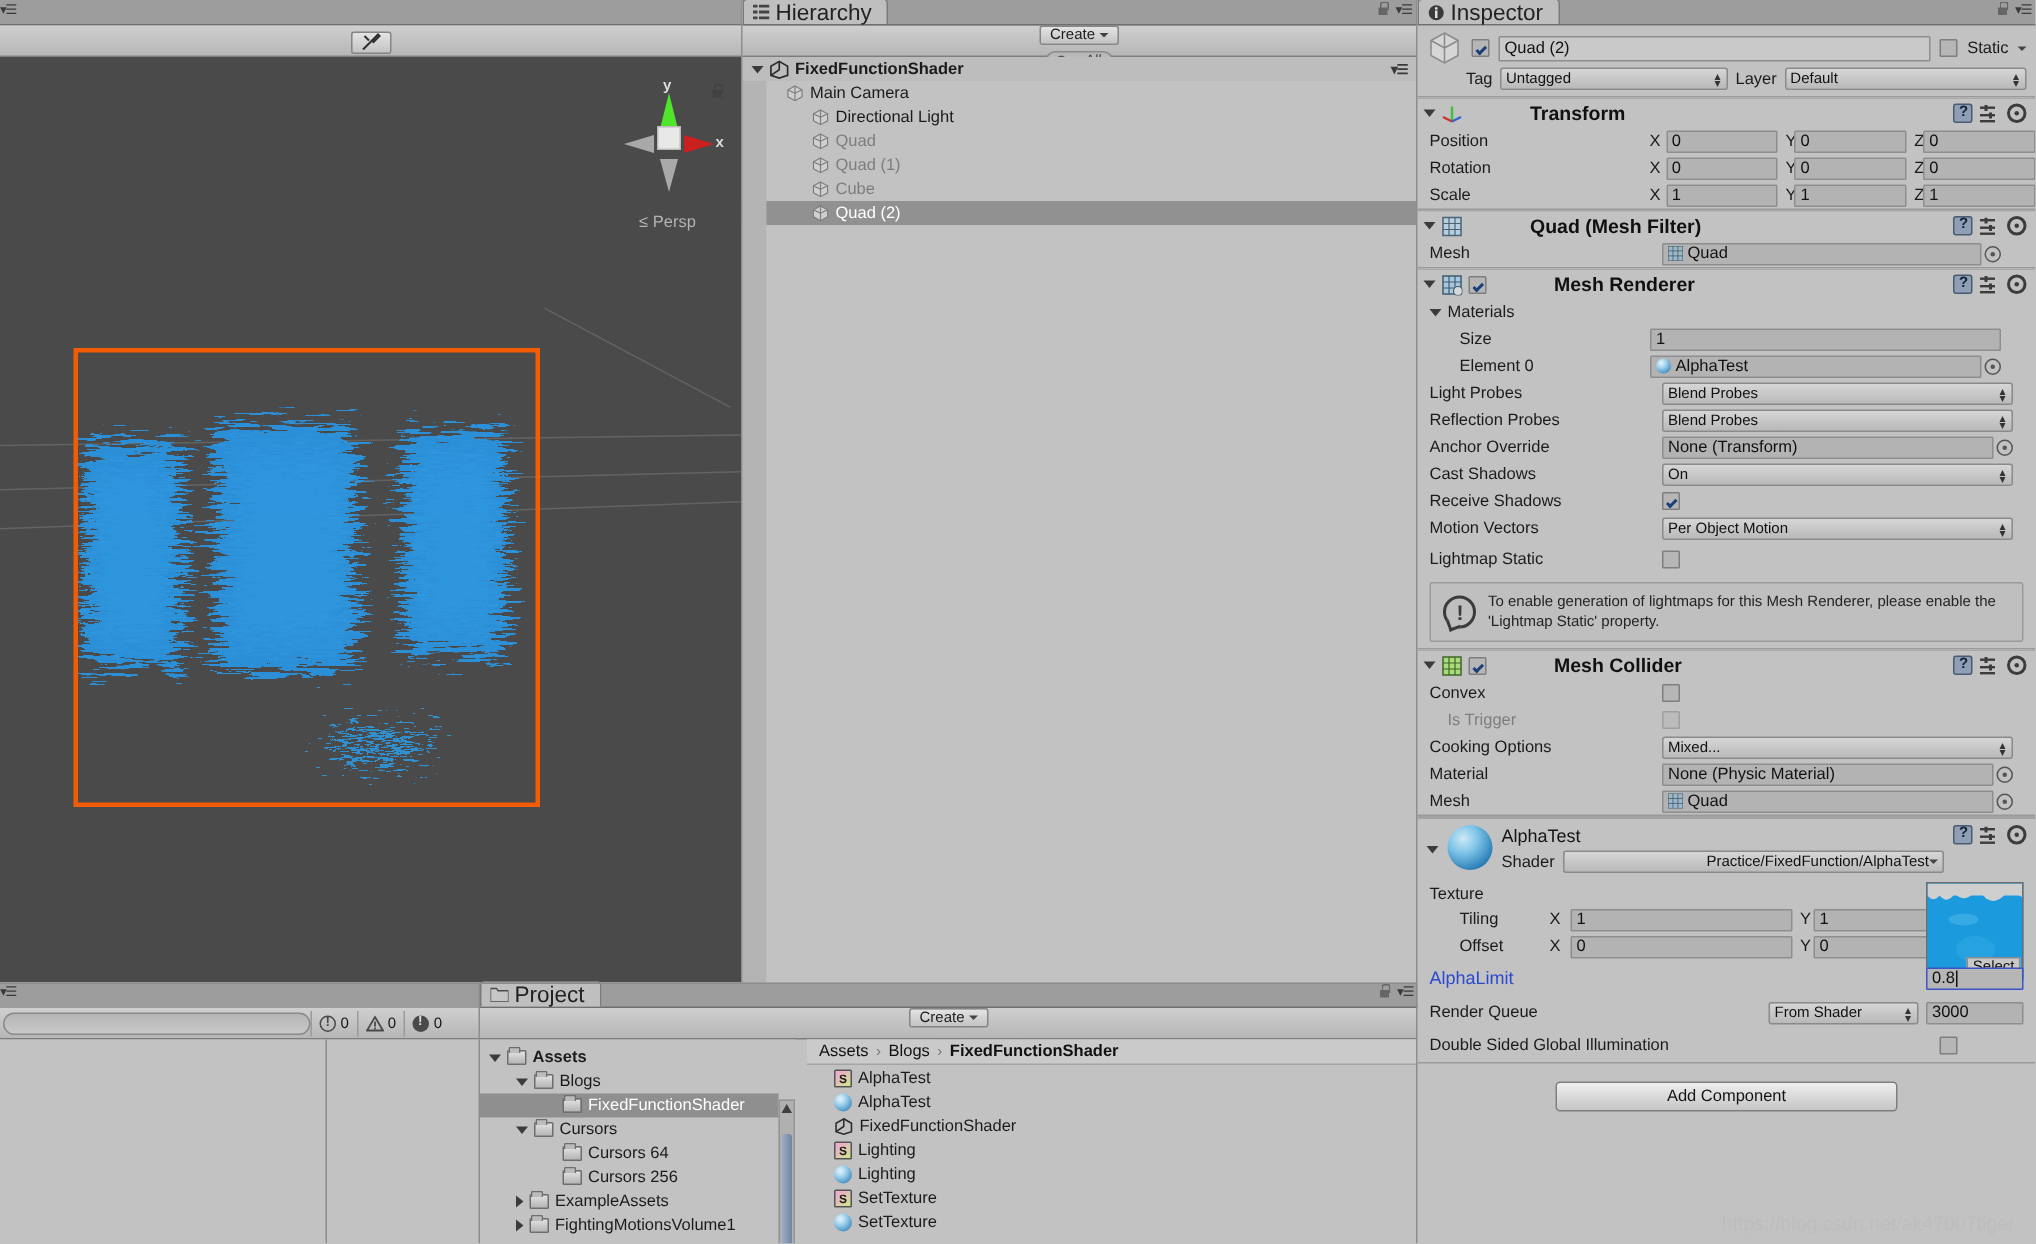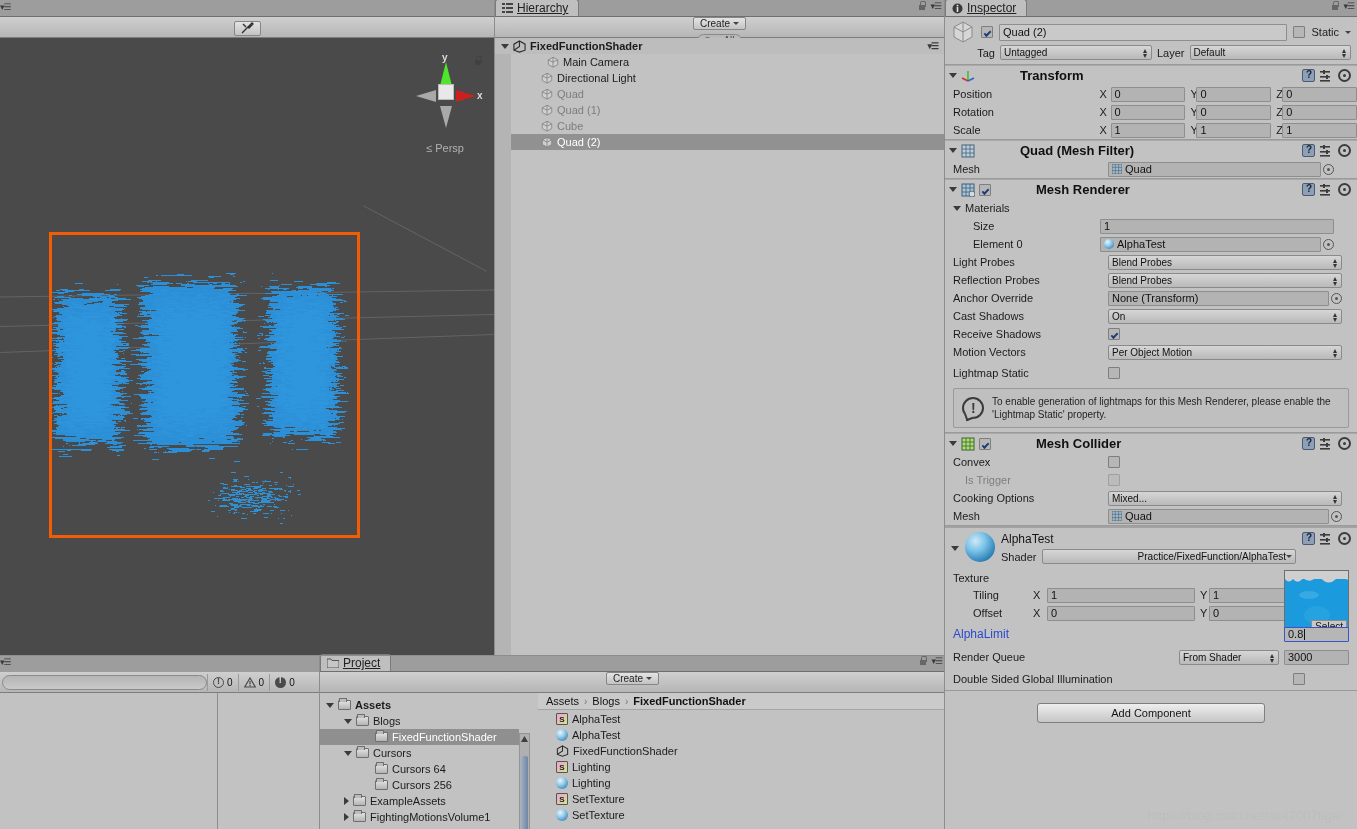--- a/index.html
+++ b/index.html
@@ -16,23 +16,23 @@
   
   .panel { position:absolute; }
   .tabstrip {
     height:17px; background:#9d9d9d;
     border-bottom:1px solid #6f6f6f;
     display:flex; align-items:flex-end; position:relative;
   }
   .tab {
     height:17px; padding:0 10px 0 6px;
     display:flex; align-items:center; gap:4px;
-    background:#bfbfbf; color:#222; font-size:12px;
+    background:#bfbfbf; color:#222; font-size:15px;
     border-top-left-radius:3px; border-top-right-radius:3px;
-    border:1px solid #7a7a7a; border-bottom:none;text-decoration:underline;
+    border:1px solid #7a7a7a; border-bottom:none;
   }
   .tabstrip .right-icons {
     position:absolute; right:3px; top:1px;
     display:flex; align-items:center; gap:4px;
   }
   .lockico { width:8px; height:10px; position:relative; opacity:.55; }
   .lockico::before { content:""; position:absolute; left:1px; top:4px; width:6px; height:5px; background:#3a3a3a; }
   .lockico::after { content:""; position:absolute; left:2px; top:0px; width:4px; height:5px; border:1px solid #3a3a3a; border-bottom:none; border-radius:2px 2px 0 0; }
   .burger { font-size:9px; color:#3a3a3a; letter-spacing:-1px; }
 
@@ -347,21 +347,21 @@
       <div class="h-row scene-row" style="background:#bdbdbd;">
         <span class="tri"></span>
         <svg class="unity-ico" viewBox="0 0 14 14">
           <path d="M7 1 L13 4.5 L13 11 L7 13 L1 11 L1 4.5 Z" fill="none" stroke="#2b2b2b" stroke-width="1.2"></path>
           <path d="M7 1 L7 7 L1 11" fill="none" stroke="#2b2b2b" stroke-width="1.2"></path>
         </svg>
         <span>FixedFunctionShader</span>
         <span class="burger" style="position:absolute;right:6px;">▾☰</span>
       </div>
       <div id="hier-items">
-          <div class="h-row" style="padding-left: 52px;">
+          <div class="h-row" style="padding-left: 29px;">
             <svg class="cube-ico" viewBox="0 0 14 14">
   <path d="M7 1.5 L12.5 4.5 L12.5 10 L7 13 L1.5 10 L1.5 4.5 Z" fill="#cfcfcf" stroke="#7d7d7d" stroke-width=".9"></path>
   <path d="M7 1.5 L7 7.2 L1.5 4.5 M7 7.2 L12.5 4.5 M7 7.2 L7 13" fill="none" stroke="#7d7d7d" stroke-width=".9"></path>
             </svg>
             <span>Main Camera</span>
           </div>
           <div class="h-row" style="padding-left: 46px;">
             <svg class="cube-ico" viewBox="0 0 14 14">
   <path d="M7 1.5 L12.5 4.5 L12.5 10 L7 13 L1.5 10 L1.5 4.5 Z" fill="#cfcfcf" stroke="#7d7d7d" stroke-width=".9"></path>
   <path d="M7 1.5 L7 7.2 L1.5 4.5 M7 7.2 L12.5 4.5 M7 7.2 L7 13" fill="none" stroke="#7d7d7d" stroke-width=".9"></path>
@@ -640,20 +640,27 @@
           <span class="cb" style="opacity:.5"></span>
         </div>
         <div class="row">
           <span class="lbl" style="width:155px">Cooking Options</span>
           <span class="popup" style="width:234px">
             <span>Mixed...</span>
               <span class="updn">▴<br>▾</span>
           </span>
         </div>
         <div class="row">
+          <span class="lbl" style="width:155px">Material</span>
+          <span class="field objfield" style="width:221px">
+            <span>None (Physic Material)</span>
+            <span class="dot"></span>
+          </span>
+        </div>
+        <div class="row">
           <span class="lbl" style="width:155px">Mesh</span>
           <span class="field objfield" style="width:221px">
             <svg width="10" height="10" viewBox="0 0 10 10" style="margin-right:3px">
               <rect x="0" y="0" width="10" height="10" fill="#9fb8c9" stroke="#4a6374" stroke-width=".8"></rect>
               <path d="M3.3 0 L3.3 10 M6.6 0 L6.6 10 M0 3.3 L10 3.3 M0 6.6 L10 6.6" stroke="#4a6374" stroke-width=".6"></path>
             </svg>
             <span>Quad</span>
             <span class="dot"></span>
           </span>
         </div>

